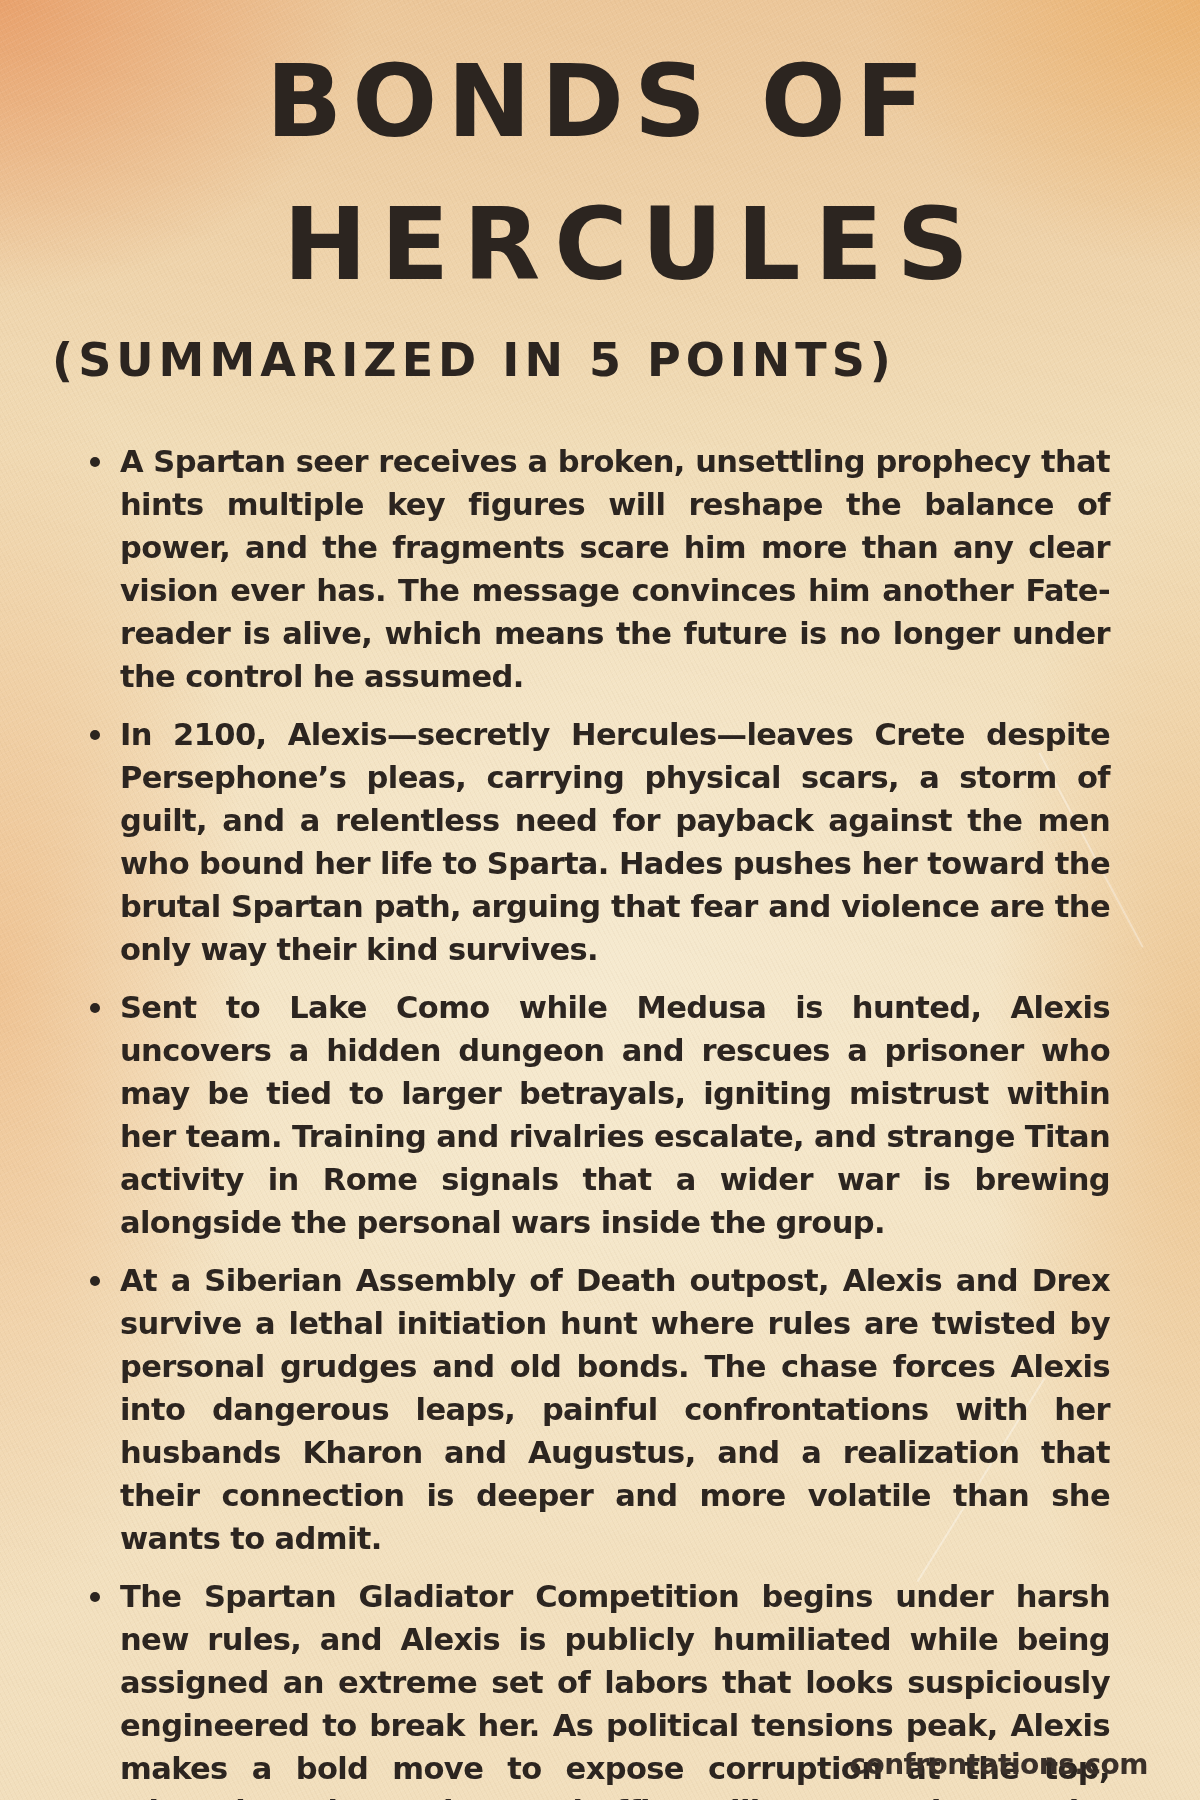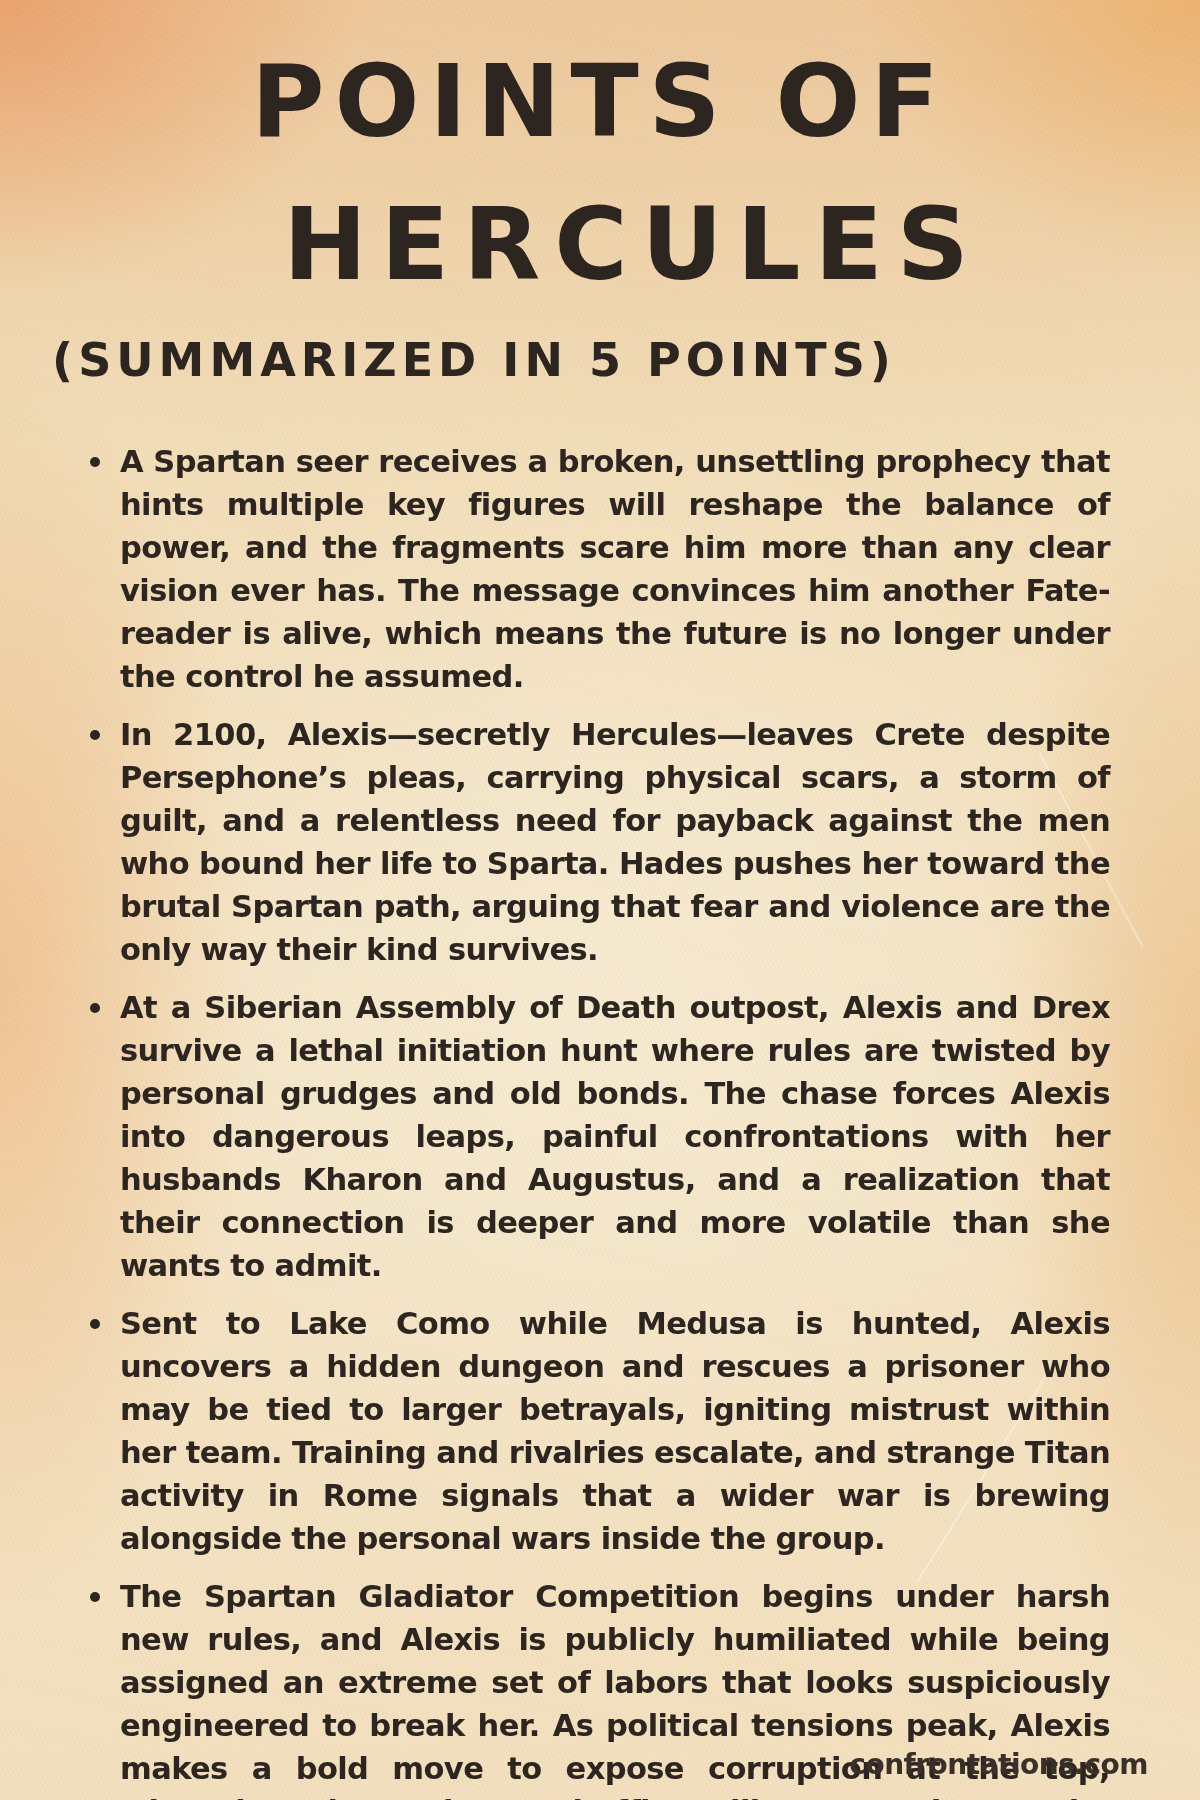--- a/index.html
+++ b/index.html
@@ -122,40 +122,40 @@
     }
   </style>
 </head>
 <body>
 
 <div class="page">
   <div class="texture"></div>
   <div class="crease" style="left:1090px; top:740px; height:220px; transform:rotate(-28deg);"></div>
   <div class="crease" style="left:980px; top:1360px; height:240px; transform:rotate(32deg);"></div>
 
-  <h1 class="title title-line-1">POINTS OF</h1>
+  <h1 class="title title-line-1">BONDS OF</h1>
   <h1 class="title title-line-2">HERCULES</h1>
   <h2 class="subtitle">(SUMMARIZED IN 5 POINTS)</h2>
 
   <ul class="summary-list">
     <li class="summary-item">
       <span class="bullet"></span>
       <span class="summary-text">A Spartan seer receives a broken, unsettling prophecy that hints multiple key figures will reshape the balance of power, and the fragments scare him more than any clear vision ever has. The message convinces him another Fate-reader is alive, which means the future is no longer under the control he assumed.</span>
     </li>
     <li class="summary-item">
       <span class="bullet"></span>
       <span class="summary-text">In 2100, Alexis—secretly Hercules—leaves Crete despite Persephone’s pleas, carrying physical scars, a storm of guilt, and a relentless need for payback against the men who bound her life to Sparta. Hades pushes her toward the brutal Spartan path, arguing that fear and violence are the only way their kind survives.</span>
     </li>
     <li class="summary-item">
       <span class="bullet"></span>
-      <span class="summary-text">At a Siberian Assembly of Death outpost, Alexis and Drex survive a lethal initiation hunt where rules are twisted by personal grudges and old bonds. The chase forces Alexis into dangerous leaps, painful confrontations with her husbands Kharon and Augustus, and a realization that their connection is deeper and more volatile than she wants to admit.</span>
+      <span class="summary-text">Sent to Lake Como while Medusa is hunted, Alexis uncovers a hidden dungeon and rescues a prisoner who may be tied to larger betrayals, igniting mistrust within her team. Training and rivalries escalate, and strange Titan activity in Rome signals that a wider war is brewing alongside the personal wars inside the group.</span>
     </li>
     <li class="summary-item">
       <span class="bullet"></span>
-      <span class="summary-text">Sent to Lake Como while Medusa is hunted, Alexis uncovers a hidden dungeon and rescues a prisoner who may be tied to larger betrayals, igniting mistrust within her team. Training and rivalries escalate, and strange Titan activity in Rome signals that a wider war is brewing alongside the personal wars inside the group.</span>
+      <span class="summary-text">At a Siberian Assembly of Death outpost, Alexis and Drex survive a lethal initiation hunt where rules are twisted by personal grudges and old bonds. The chase forces Alexis into dangerous leaps, painful confrontations with her husbands Kharon and Augustus, and a realization that their connection is deeper and more volatile than she wants to admit.</span>
     </li>
     <li class="summary-item">
       <span class="bullet"></span>
       <span class="summary-text">The Spartan Gladiator Competition begins under harsh new rules, and Alexis is publicly humiliated while being assigned an extreme set of labors that looks suspiciously engineered to break her. As political tensions peak, Alexis makes a bold move to expose corruption at the top, triggering chaos that reshuffles alliances and sets the stage for the next phase of the conflict.</span>
     </li>
   </ul>
 
   <div class="footer">confrontations.com</div>
 </div>
 

